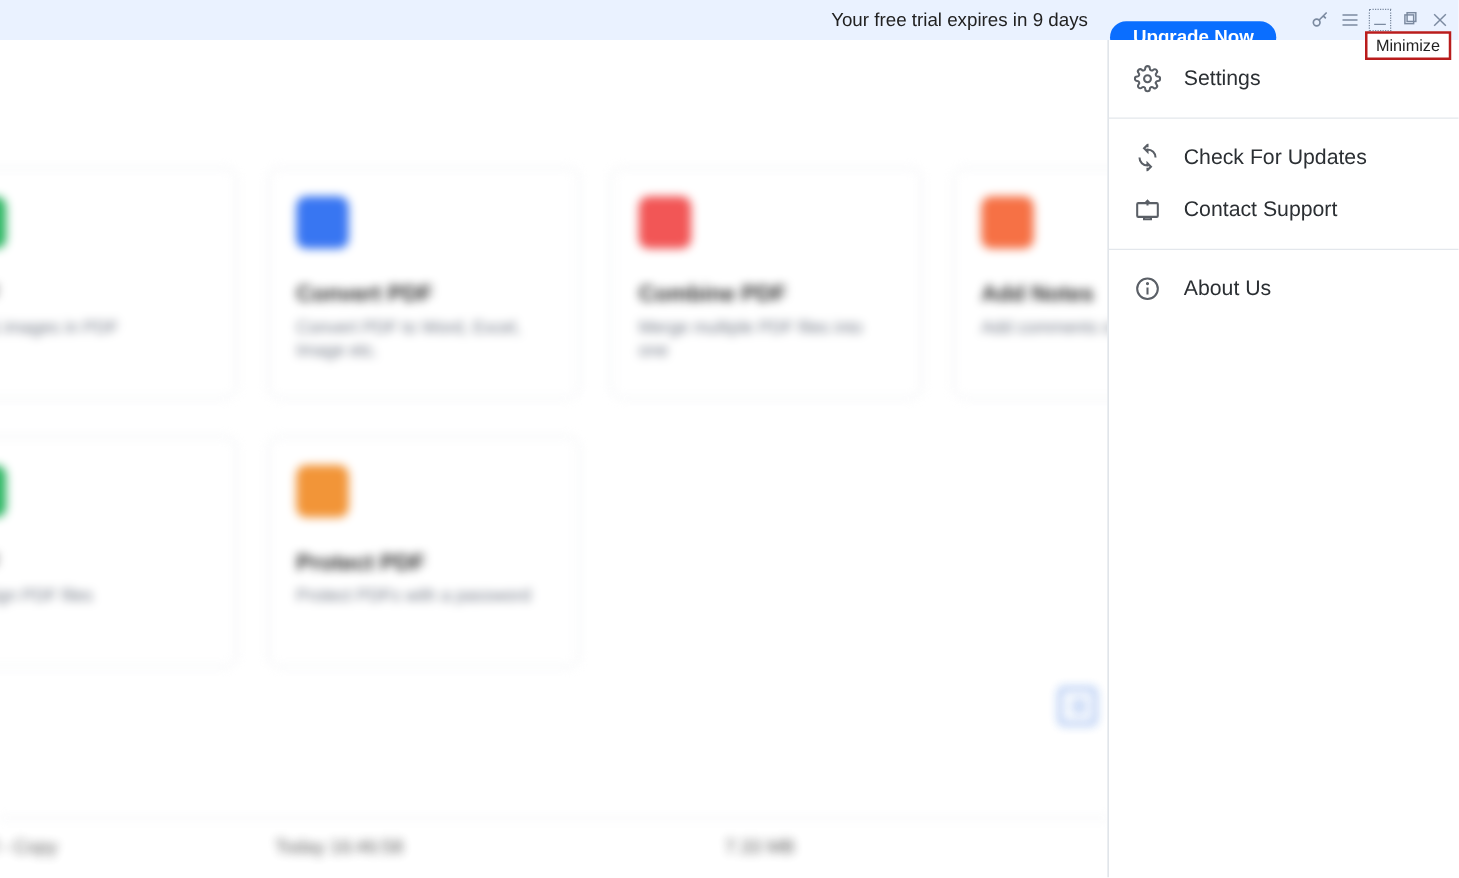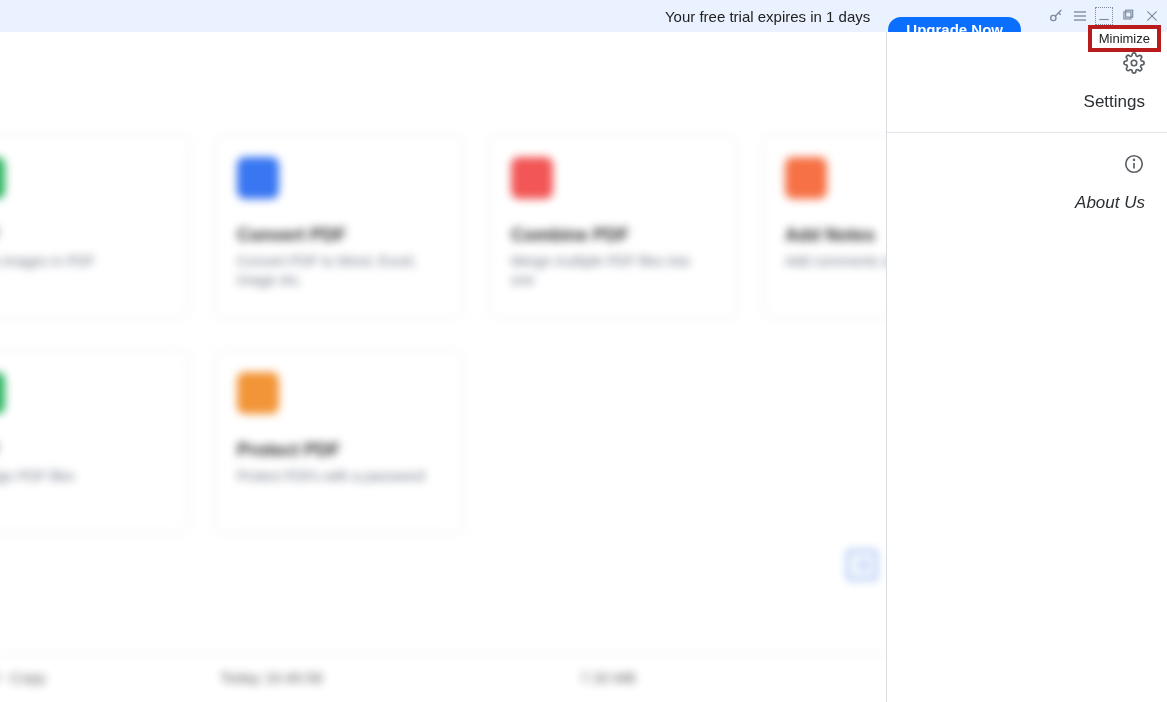--- a/index.html
+++ b/index.html
@@ -53,21 +53,21 @@
     align-items: center;
     justify-content: center;
     cursor: pointer;
   }
 
   .tooltip {
     position: absolute;
     top: 25px;
     right: 6px;
     background: #fff;
-    border: 4px solid #b91c1c;
+    border: 2px solid #b91c1c;
     font-size: 13px;
     padding: 2px 7px;
     color: #222;
     z-index: 50;
   }
 
   
   .bg {
     position: absolute;
     top: 34px;
@@ -151,46 +151,45 @@
     width: 281px;
     bottom: 0;
     background: #fff;
     border-left: 1px solid #d8dde4;
     z-index: 20;
   }
   .menu-section {
     padding: 10px 0;
     border-bottom: 1px solid #e3e7ec;
   }
-  .menu-section.last { border-bottom: none; font-style: italic; }
+  .menu-section.last { border-bottom: none; }
   .menu-item {
     display: flex;
-    align-items: flex-end;
+    align-items: center;
     gap: 18px;
     padding: 10px 22px 10px 20px;
     color: #2b2f33;
     font-size: 17px;
     cursor: pointer;
-    flex-direction: column;
   }
   .menu-item .mi {
     width: 22px;
     height: 22px;
     color: #5a5f66;
     flex: none;
     display: flex;
     align-items: center;
     justify-content: center;
   }
 </style>
 </head>
 <body>
 
 <div class="top-banner">
-  <span class="trial-text">Your free trial expires in 1 days</span>
+  <span class="trial-text">Your free trial expires in 9 days</span>
   <button class="upgrade-btn">Upgrade Now</button>
   <div class="win-icons">
     <div class="ic">
       <svg viewBox="0 0 24 24" width="16" height="16" fill="none" stroke="currentColor" stroke-width="2">
           <circle cx="8" cy="15" r="4"></circle>
           <path d="M11 12 L20 3 M16 7 L19 10"></path>
         </svg>
     </div>
     <div class="ic">
       <svg viewBox="0 0 24 24" width="16" height="16" stroke="currentColor" stroke-width="2">
@@ -282,20 +281,41 @@
       <span class="mi">
         <svg viewBox="0 0 24 24" width="22" height="22" fill="none" stroke="currentColor" stroke-width="1.8">
             <circle cx="12" cy="12" r="3"></circle>
             <path d="M19.4 15a1.7 1.7 0 0 0 .34 1.87l.06.06a2 2 0 1 1-2.83 2.83l-.06-.06a1.7 1.7 0 0 0-1.87-.34 1.7 1.7 0 0 0-1 1.56V21a2 2 0 1 1-4 0v-.09a1.7 1.7 0 0 0-1-1.56 1.7 1.7 0 0 0-1.87.34l-.06.06a2 2 0 1 1-2.83-2.83l.06-.06a1.7 1.7 0 0 0 .34-1.87 1.7 1.7 0 0 0-1.56-1H3a2 2 0 1 1 0-4h.09a1.7 1.7 0 0 0 1.56-1 1.7 1.7 0 0 0-.34-1.87l-.06-.06a2 2 0 1 1 2.83-2.83l.06.06a1.7 1.7 0 0 0 1.87.34H9a1.7 1.7 0 0 0 1-1.56V3a2 2 0 1 1 4 0v.09a1.7 1.7 0 0 0 1 1.56 1.7 1.7 0 0 0 1.87-.34l.06-.06a2 2 0 1 1 2.83 2.83l-.06.06a1.7 1.7 0 0 0-.34 1.87V9a1.7 1.7 0 0 0 1.56 1H21a2 2 0 1 1 0 4h-.09a1.7 1.7 0 0 0-1.56 1z"></path>
           </svg>
       </span>
       <span>Settings</span>
     </div>
   </div>
 
+  <div class="menu-section">
+    <div class="menu-item">
+      <span class="mi">
+        <svg viewBox="0 0 24 24" width="22" height="22" fill="none" stroke="currentColor" stroke-width="1.8">
+            <path d="M12 3 L12 1 L9 4 L12 7 L12 5 A7 7 0 0 1 19 12"></path>
+            <path d="M12 21 L12 23 L15 20 L12 17 L12 19 A7 7 0 0 1 5 12"></path>
+          </svg>
+      </span>
+      <span>Check For Updates</span>
+    </div>
+    <div class="menu-item">
+      <span class="mi">
+        <svg viewBox="0 0 24 24" width="22" height="22" fill="none" stroke="currentColor" stroke-width="1.8">
+            <rect x="3" y="6" width="18" height="12" rx="1"></rect>
+            <path d="M9 18 L9 20 L15 20 L15 18"></path>
+            <path d="M12 4 L12 8 M10 6 L12 4 L14 6"></path>
+          </svg>
+      </span>
+      <span>Contact Support</span>
+    </div>
+  </div>
 
   <div class="menu-section last">
     <div class="menu-item">
       <span class="mi">
         <svg viewBox="0 0 24 24" width="22" height="22" fill="none" stroke="currentColor" stroke-width="1.8">
             <circle cx="12" cy="12" r="9"></circle>
             <line x1="12" y1="11" x2="12" y2="17"></line>
             <circle cx="12" cy="7.5" r="0.5" fill="currentColor"></circle>
           </svg>
       </span>

